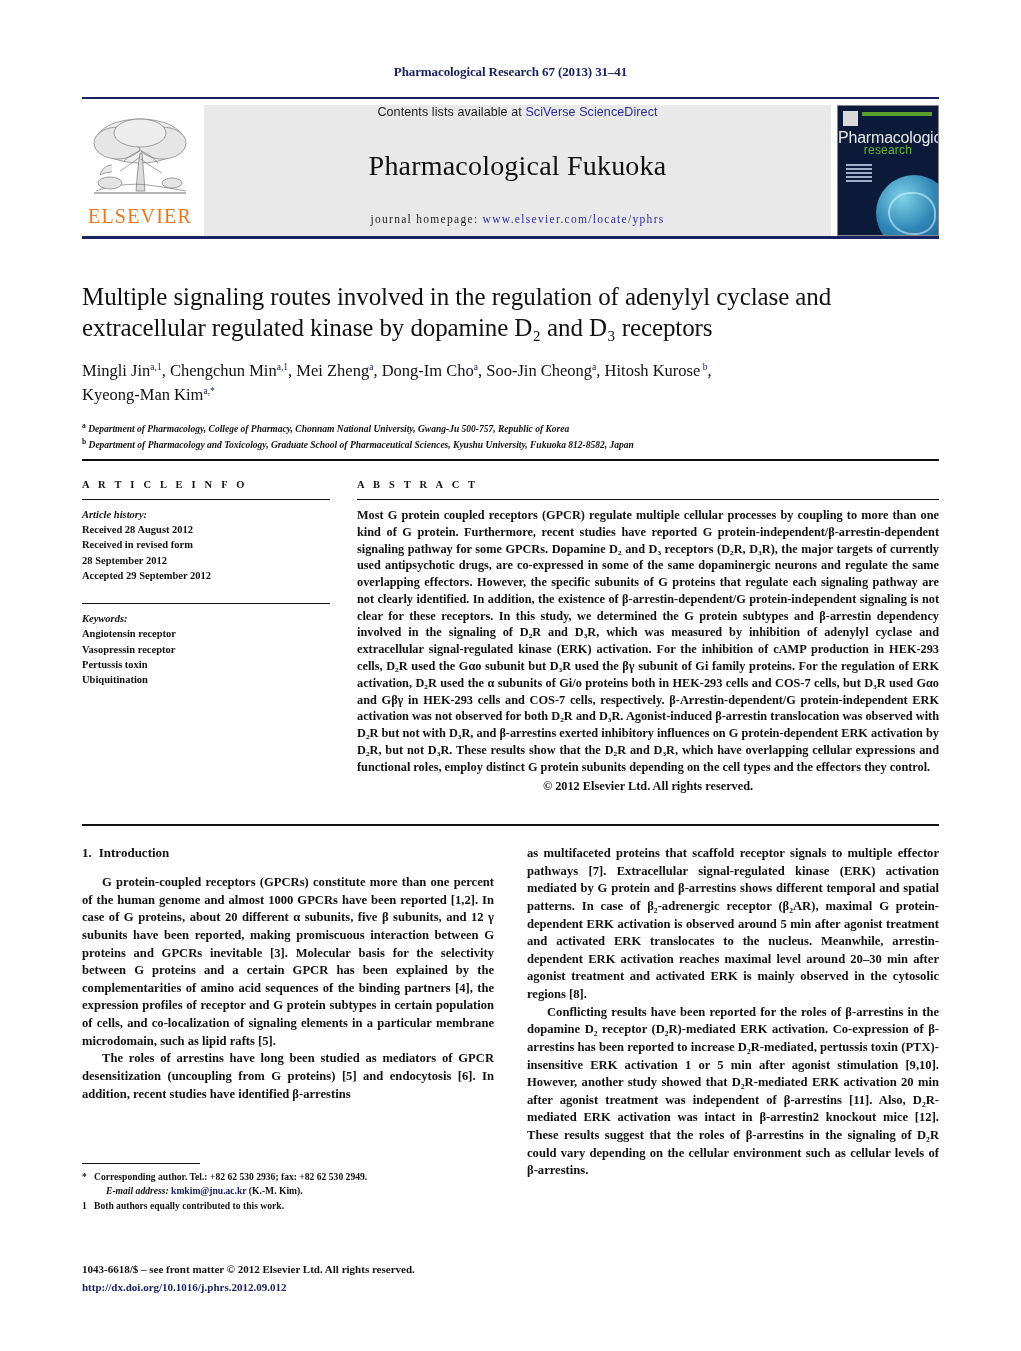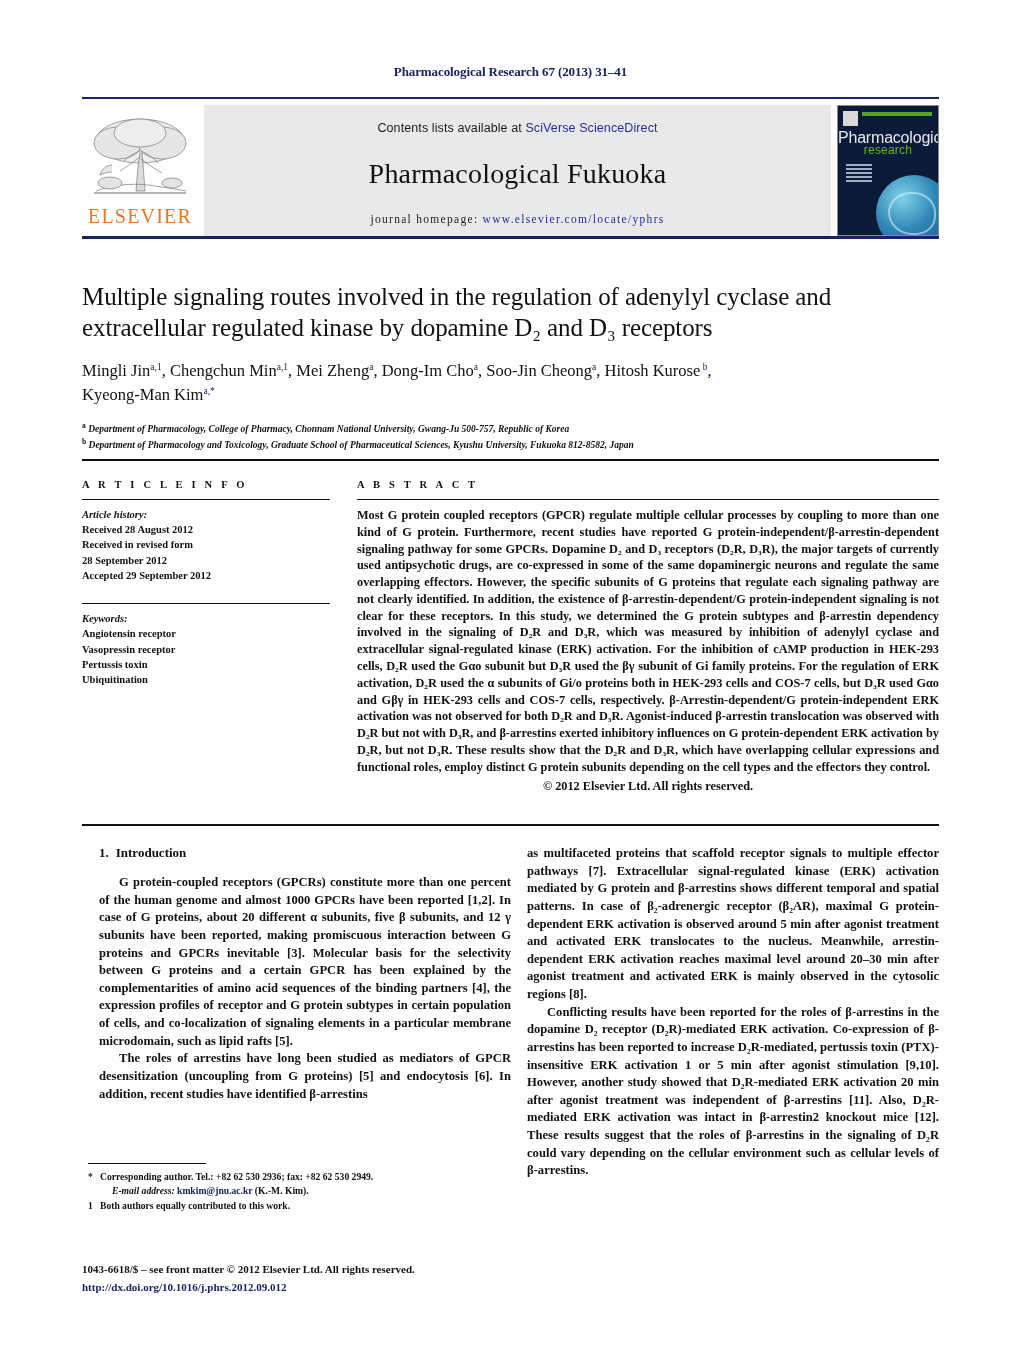--- a/index.html
+++ b/index.html
@@ -66,21 +66,21 @@
     margin-top: 1px;
   }
   .center-band {
     flex: 1 1 auto;
     background: #e9e9e9;
     margin: 0 6px 0 6px;
     display: flex;
     flex-direction: column;
     align-items: center;
     justify-content: space-between;
-    padding: 16px 0 11px 0;
+    padding: 0 0 11px 0;
   }
   .contents-line {
     font-family: "Liberation Sans", sans-serif;
     font-size: 12.5px;
     color: #1b1b1b;
     letter-spacing: 0.1px;
   }
   .contents-line .link { color: #2a2a9c; }
   .journal-name {
     font-family: "Liberation Serif", serif;
@@ -251,21 +251,20 @@
     width: 857px;
     border-top: 2.5px solid #111;
   }
 
   
   .col-left {
     position: absolute;
     top: 845px;
     left: 82px;
     width: 412px;
-    margin-left: 17px;
   }
   .col-right {
     position: absolute;
     top: 845px;
     left: 527px;
     width: 412px;
   }
   .sec-title {
     font-size: 13px;
     font-weight: bold;
@@ -281,21 +280,21 @@
     font-weight: bold;
     margin: 0;
     text-indent: 20px;
   }
   p.body + p.body { margin-top: 0px; }
 
   
   .footnotes {
     position: absolute;
     top: 1163px;
-    left: 88px;
+    left: 82px;
     width: 412px;
   }
   .fn-rule {
     border-top: 1px solid #111;
     width: 118px;
     margin-bottom: 6px;
   }
   .fn {
     font-size: 9.6px;
     line-height: 1.5;

